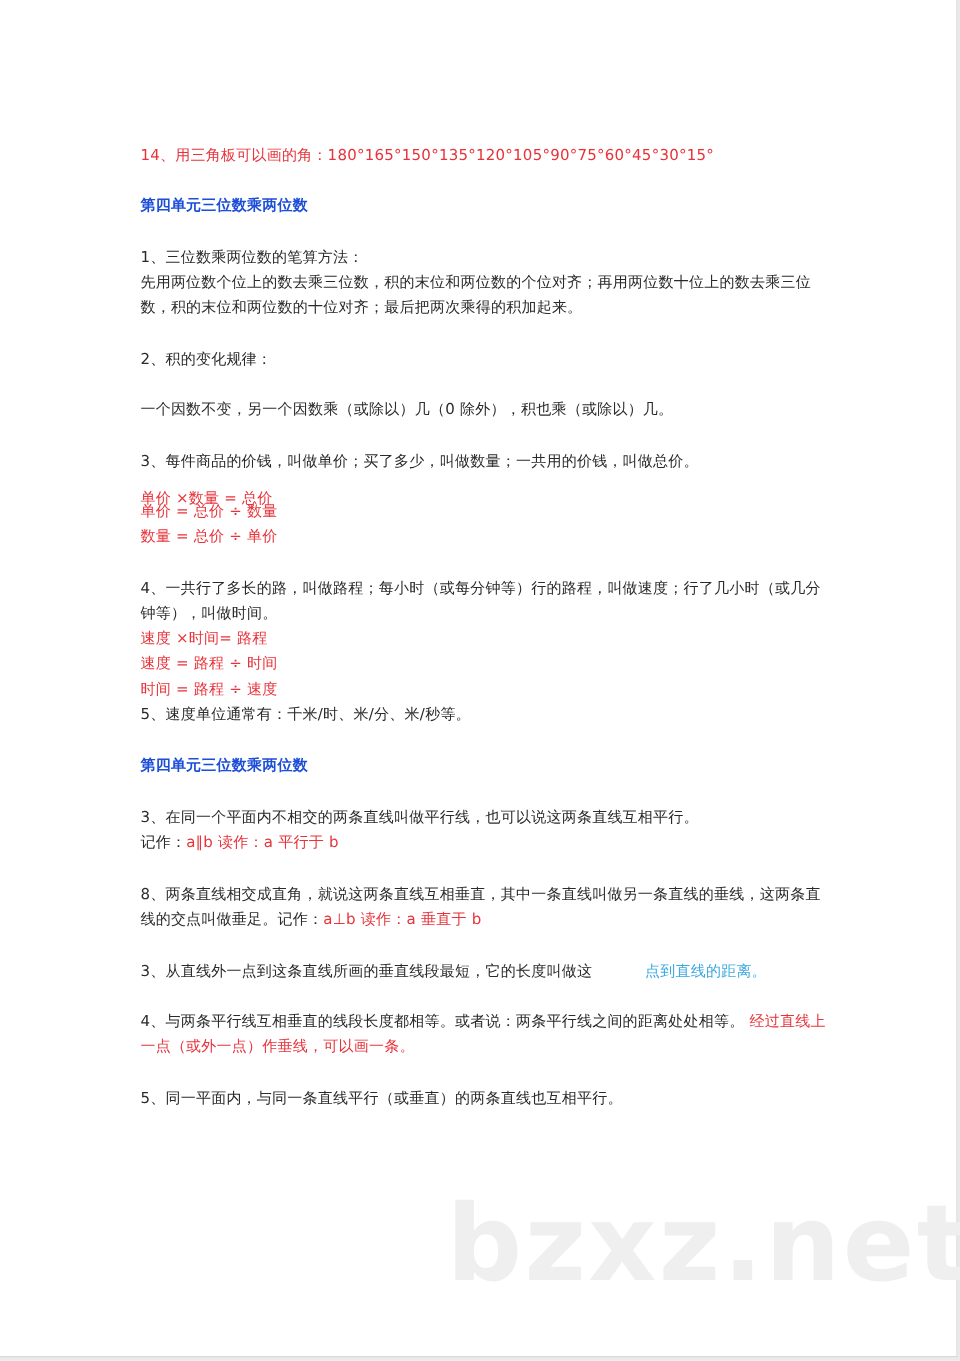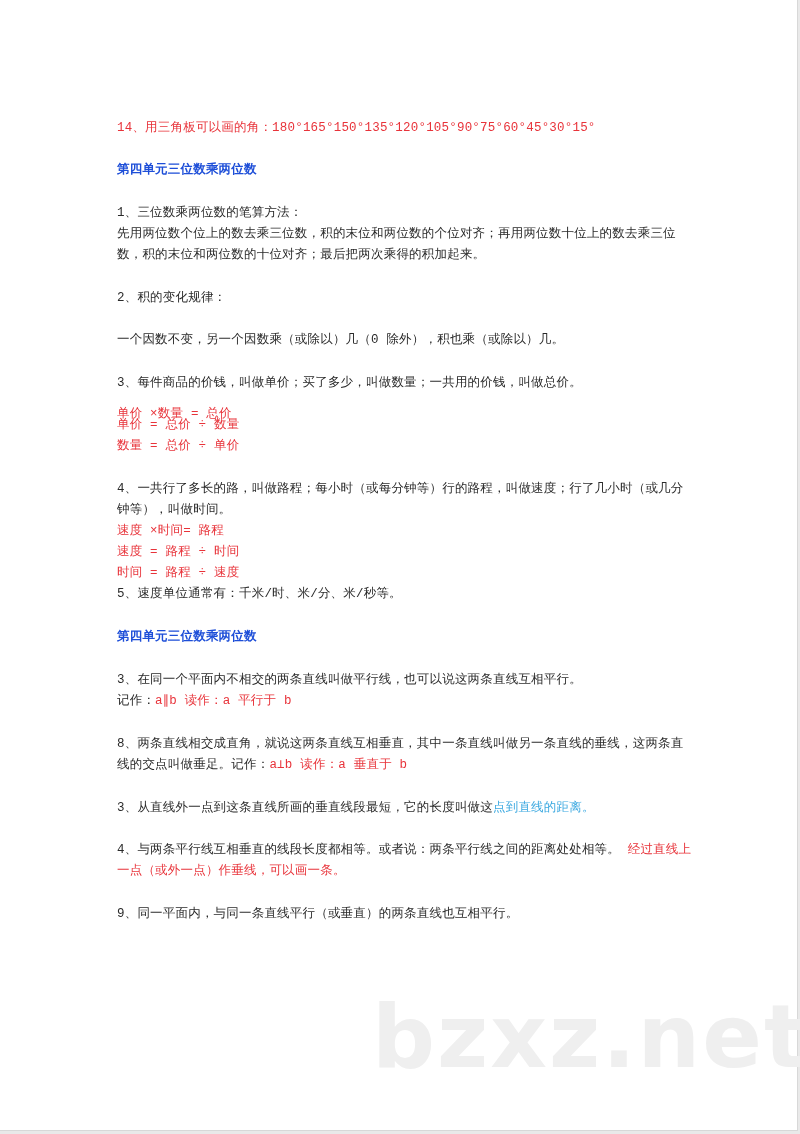--- a/index.html
+++ b/index.html
@@ -12,23 +12,23 @@
     position: absolute; left: 0; top: 0;
     width: 797px; height: 1130px;
     background: #ffffff;
     border-right: 1px solid #d8d8d8;
     border-bottom: 1px solid #d8d8d8;
   }
   .content {
     position: absolute; left: 117px; top: 0; width: 570px;
     font-size: 12.5px; color: #2a2a2a; letter-spacing: 0.2px;
   }
-  .line { position: absolute; left: 0; white-space: nowrap; line-height: 21px; font-family: Liberation Mono, monospace; }
+  .line { position: absolute; left: 0; white-space: nowrap; line-height: 21px; }
   .red { color: #e8333a; }
-  .blue { color: #3aa8e0; }
+  .blue { color: #3aa8e0; margin-left: 44px; }
   .bold { font-weight: bold; color: #1d4ed8; }
   .watermark {
     position: absolute; left: 372px; top: 985px;
     font-family: "DejaVu Sans", sans-serif; font-weight: bold;
     font-size: 88px; color: #efefef; letter-spacing: 2px;
   }
 </style>
 </head>
 <body>
 
@@ -72,17 +72,17 @@
 
     <div class="line" style="top:798px">
       <span>3、从直线外一点到这条直线所画的垂直线段最短，它的长度叫做这</span><span class="blue">点到直线的距离。</span>
     </div>
 
     <div class="line" style="top:840px">
       <span>4、与两条平行线互相垂直的线段长度都相等。或者说：两条平行线之间的距离处处相等。 </span><span class="red">经过直线上</span>
     </div>
     <div class="line red" style="top:861px">一点（或外一点）作垂线，可以画一条。</div>
 
-    <div class="line" style="top:904px">9、同一平面内，与同一条直线平行（或垂直）的两条直线也互相平行。</div>
+    <div class="line" style="top:904px">5、同一平面内，与同一条直线平行（或垂直）的两条直线也互相平行。</div>
   </div>
 
   <div class="watermark">bzxz.net</div>
 </div>
 
 </body></html>

